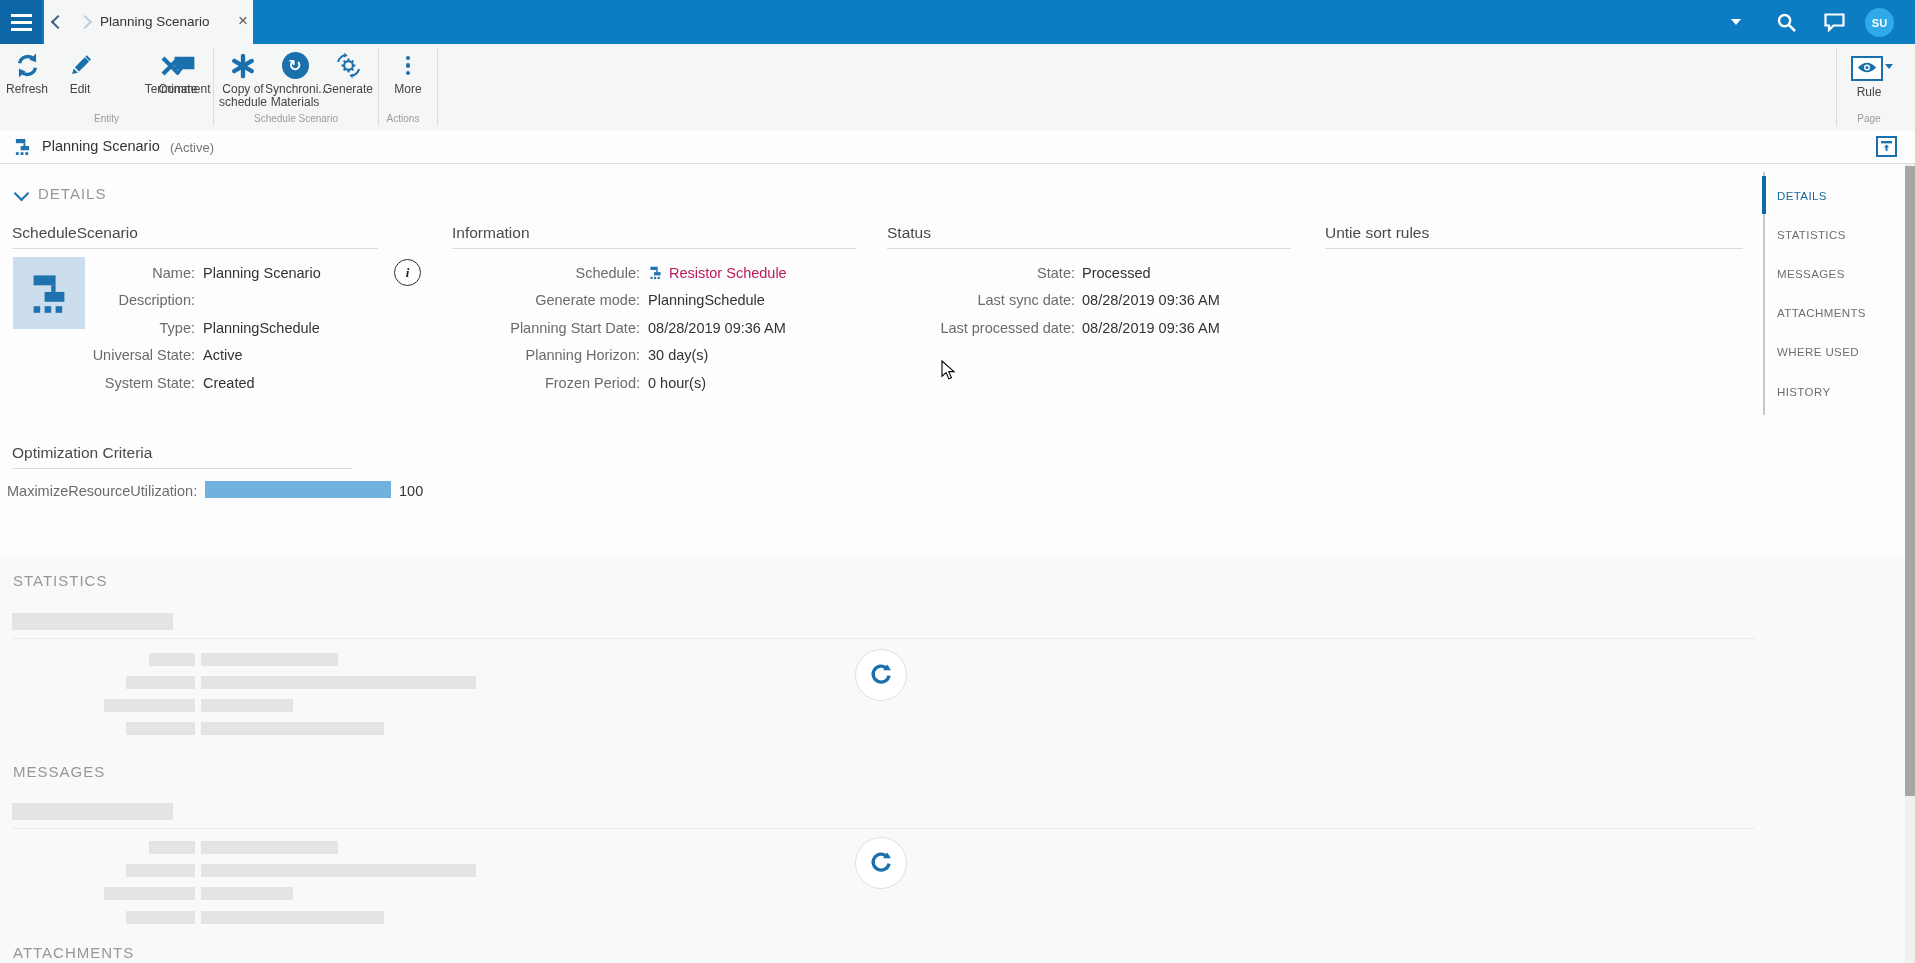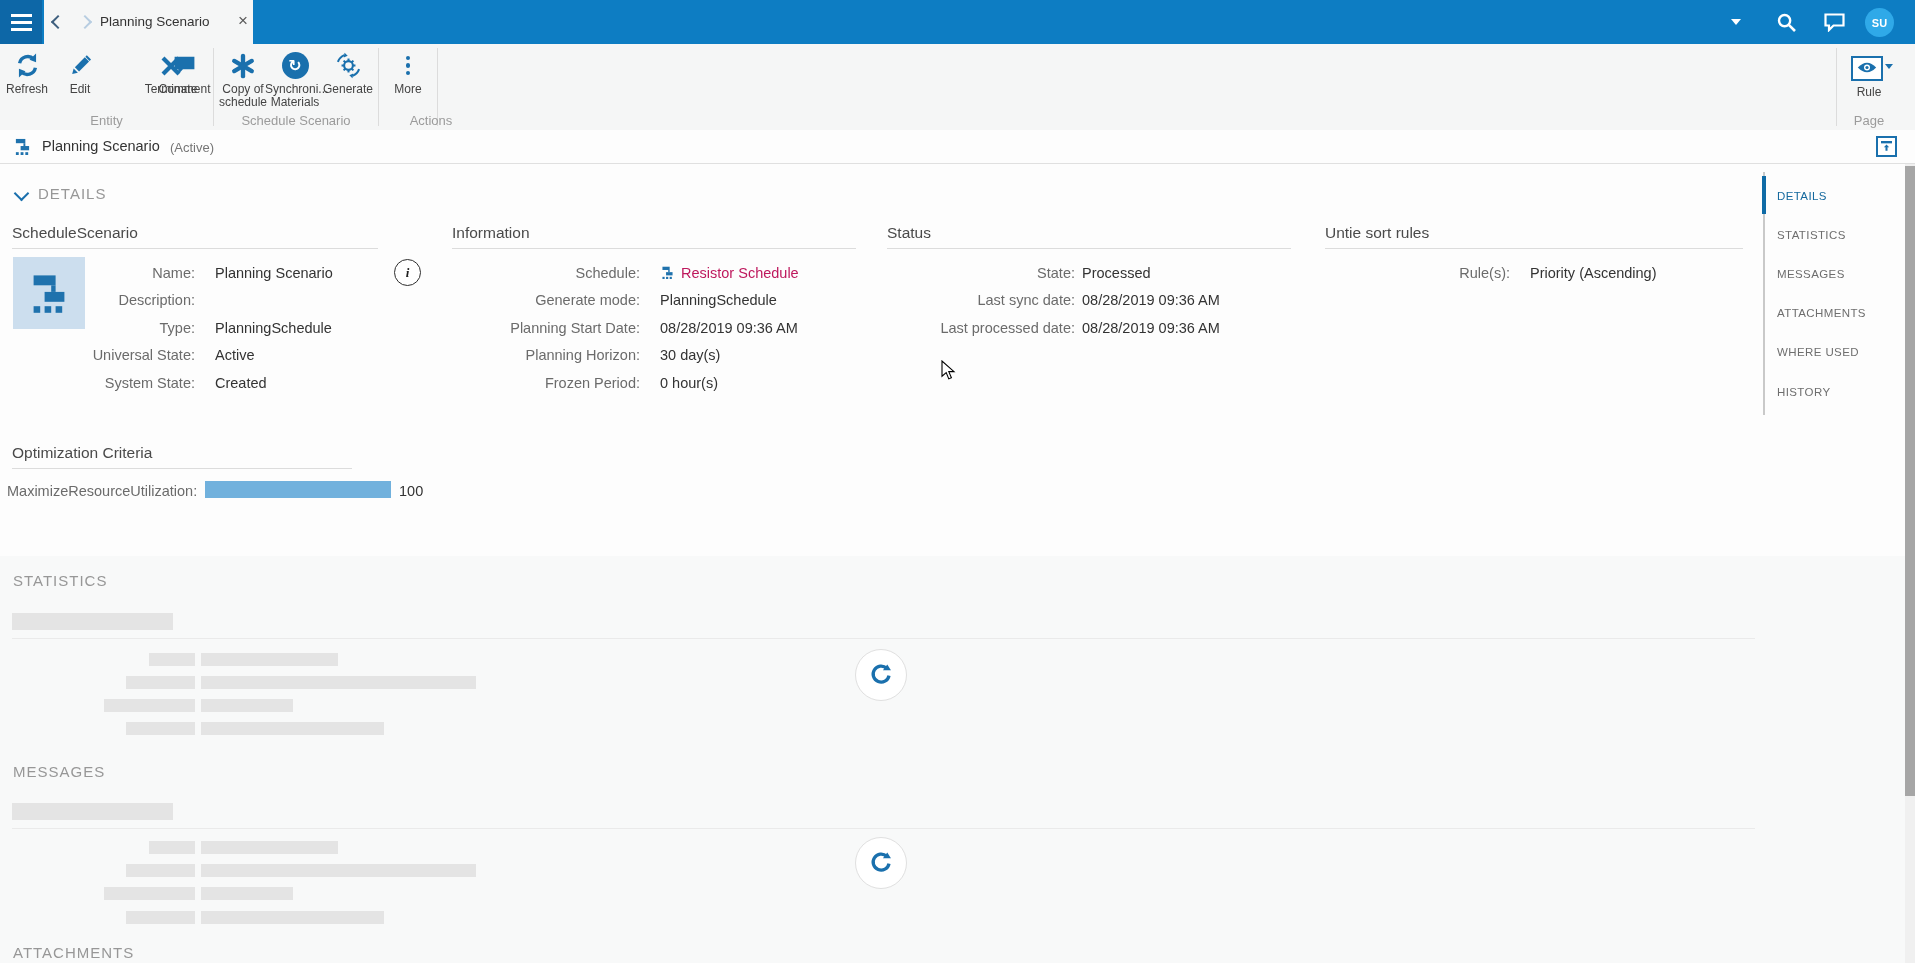--- a/index.html
+++ b/index.html
@@ -25,21 +25,21 @@
   #avatar{position:absolute;left:1865px;top:8px;width:29px;height:29px;border-radius:50%;background:#2fa9e8;
           color:#fff;font-size:11px;font-weight:bold;display:flex;align-items:center;justify-content:center;}
 
   
   #toolbar{position:absolute;left:0;top:44px;width:1915px;height:86px;background:#f5f6f6;
            border-bottom:1px solid #dcdcdc;}
   .tbtn{position:absolute;top:5px;text-align:center;}
   .tbtn .ticon{height:33px;display:flex;align-items:center;justify-content:center;color:#1a70ad;}
   .tlabel{font-size:12px;color:#444;line-height:13px;margin-top:1px;white-space:nowrap;}
   .vsep{position:absolute;top:4px;width:1px;height:78px;background:#dcdcdc;}
-  .grouplabel{position:absolute;top:69px;font-size:13px;color:#9b9b9b;text-align:center;white-space:nowrap;}
+  .grouplabel{position:absolute;top:69px;font-size:10px;color:#9b9b9b;text-align:center;white-space:nowrap;}
   .sync-circle{width:27px;height:27px;border-radius:50%;background:#1a70ad;color:#fff;display:flex;
                align-items:center;justify-content:center;font-size:16px;font-weight:bold;}
   .more-dots{display:flex;flex-direction:column;gap:3px;}
   .more-dots i{width:4.5px;height:4.5px;border-radius:50%;background:#1a70ad;}
   #views-box{position:absolute;left:1851px;top:12px;width:28px;height:21px;border:2px solid #1a70ad;
              background:#fff;display:flex;align-items:center;justify-content:center;}
   .caret-down-blue{width:0;height:0;border-left:4.5px solid transparent;border-right:4.5px solid transparent;
              border-top:5px solid #1a70ad;}
 
   
@@ -51,21 +51,21 @@
           display:flex;align-items:center;justify-content:center;}
 
   
   .chev-down{width:9px;height:9px;border-right:2px solid #1a70ad;border-bottom:2px solid #1a70ad;transform:rotate(45deg);}
   .sec-head{position:absolute;font-size:15px;color:#979797;letter-spacing:1px;}
   .colhead{position:absolute;top:224px;font-size:15.5px;color:#4a4a4a;}
   .colrule{position:absolute;top:248px;height:1px;background:#dcdcdc;}
   #thumb{position:absolute;left:13px;top:257px;width:72px;height:72px;background:#ccdeee;
          display:flex;align-items:center;justify-content:center;}
   .fields{position:absolute;display:grid;grid-auto-rows:27.5px;align-items:center;
-          column-gap:20px;font-size:14.5px;white-space:nowrap;}
+          column-gap:8px;font-size:14.5px;white-space:nowrap;}
   .flabel{color:#6b6b6b;text-align:right;}
   .fvalue{color:#333;}
   .link-row{display:flex;align-items:center;gap:6px;color:#be185d;}
   #info-btn{position:absolute;left:394px;top:259px;width:25px;height:25px;border:1.5px solid #2d2d2d;
             border-radius:50%;display:flex;align-items:center;justify-content:center;
             font-family:"Liberation Serif","DejaVu Serif",serif;font-style:italic;font-weight:bold;
             font-size:13px;color:#222;background:#fff;}
   #opt-bar{position:absolute;left:205px;top:481px;width:186px;height:17px;background:#71b1dd;}
 
   
@@ -240,21 +240,21 @@
             <circle cx="12" cy="7" r="3.6" fill="#fff"></circle>
             <circle cx="12" cy="7" r="1.9" fill="#1a70ad"></circle>
           </svg>
       </span>
     </div>
     <span class="abs caret-down-blue" style="left:1885px;top:20px;"></span>
     <div class="tlabel abs" style="left:1843px;top:41px;width:52px;text-align:center;">Rule</div>
 
     <div class="grouplabel" style="left:1px;width:211px;">Entity</div>
     <div class="grouplabel" style="left:215px;width:162px;">Schedule Scenario</div>
-    <div class="grouplabel" style="left:404px;width:54px;text-align:center;">Actions</div>
+    <div class="grouplabel" style="left:376px;width:54px;text-align:center;">Actions</div>
     <div class="grouplabel" style="left:1843px;width:52px;">Page</div>
   </div>
 
   <div id="entityrow">
     <span class="abs" style="left:13px;top:8px;">
       <svg width="19" height="17" viewBox="0 0 20 18">
           <g fill="#1f72ad">
             <rect x="3" y="1" width="10" height="4.5"></rect>
             <rect x="11" y="5.5" width="2" height="3"></rect>
             <rect x="8" y="8.5" width="9" height="4.5"></rect>
@@ -341,24 +341,20 @@
 
   <div class="fields" style="left:887px;top:259px;grid-template-columns:188px auto;column-gap:7px;">
     <div class="flabel">State:</div>
     <div class="fvalue">Processed</div>
     <div class="flabel">Last sync date:</div>
     <div class="fvalue">08/28/2019 09:36 AM</div>
     <div class="flabel">Last processed date:</div>
     <div class="fvalue">08/28/2019 09:36 AM</div>
   </div>
 
-  <div class="fields" style="left:1325px;top:259px;grid-template-columns:185px auto;">
-    <div class="flabel">Rule(s):</div>
-    <div class="fvalue">Priority (Ascending)</div>
-  </div>
 
   <div class="colhead" style="left:12px;top:444px;">Optimization Criteria</div>
   <div class="colrule" style="left:12px;top:468px;width:340px;"></div>
   <div class="abs flabel" style="left:7px;top:483px;width:190px;font-size:14.5px;white-space:nowrap;">MaximizeResourceUtilization:</div>
   <div id="opt-bar"></div>
   <div class="abs fvalue" style="left:399px;top:483px;font-size:14.5px;">100</div>
 
   <div id="lazy-zone"></div>
 
   <div class="sec-head" style="left:13px;top:572px;">STATISTICS</div>

